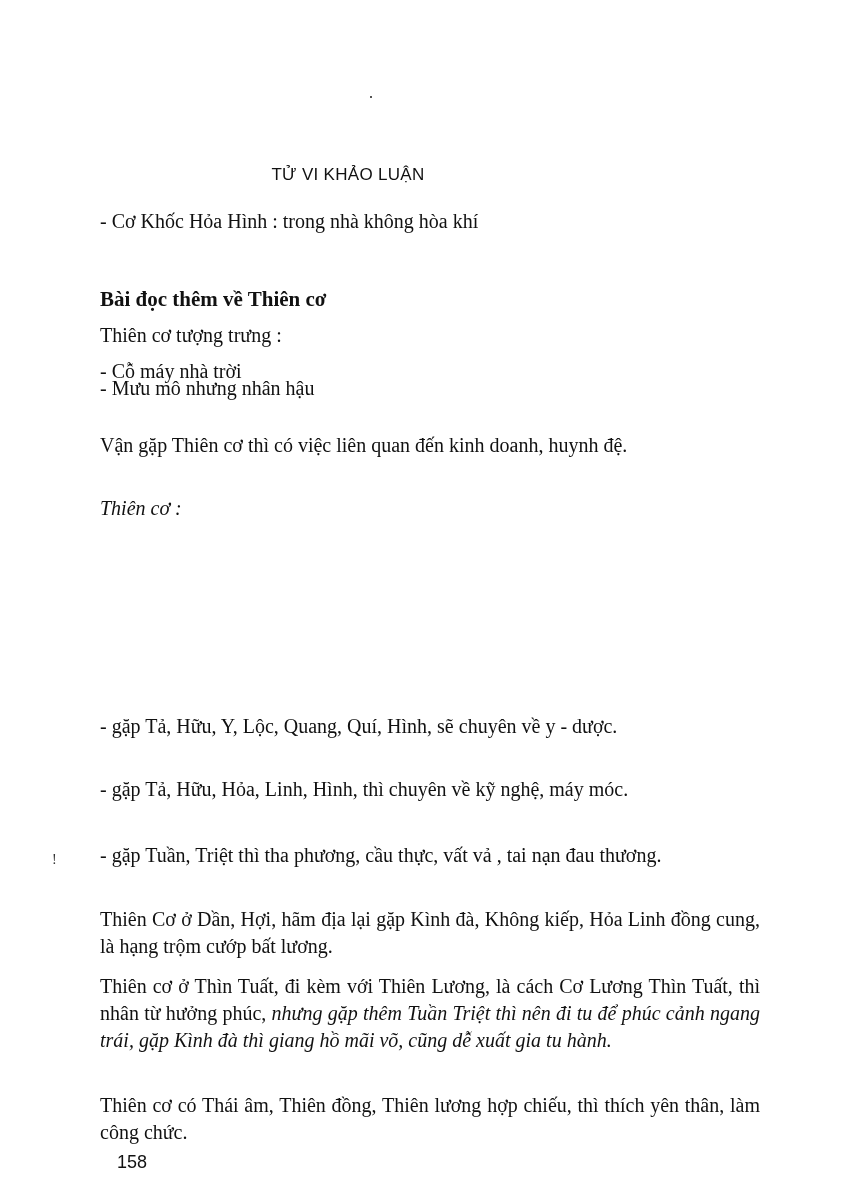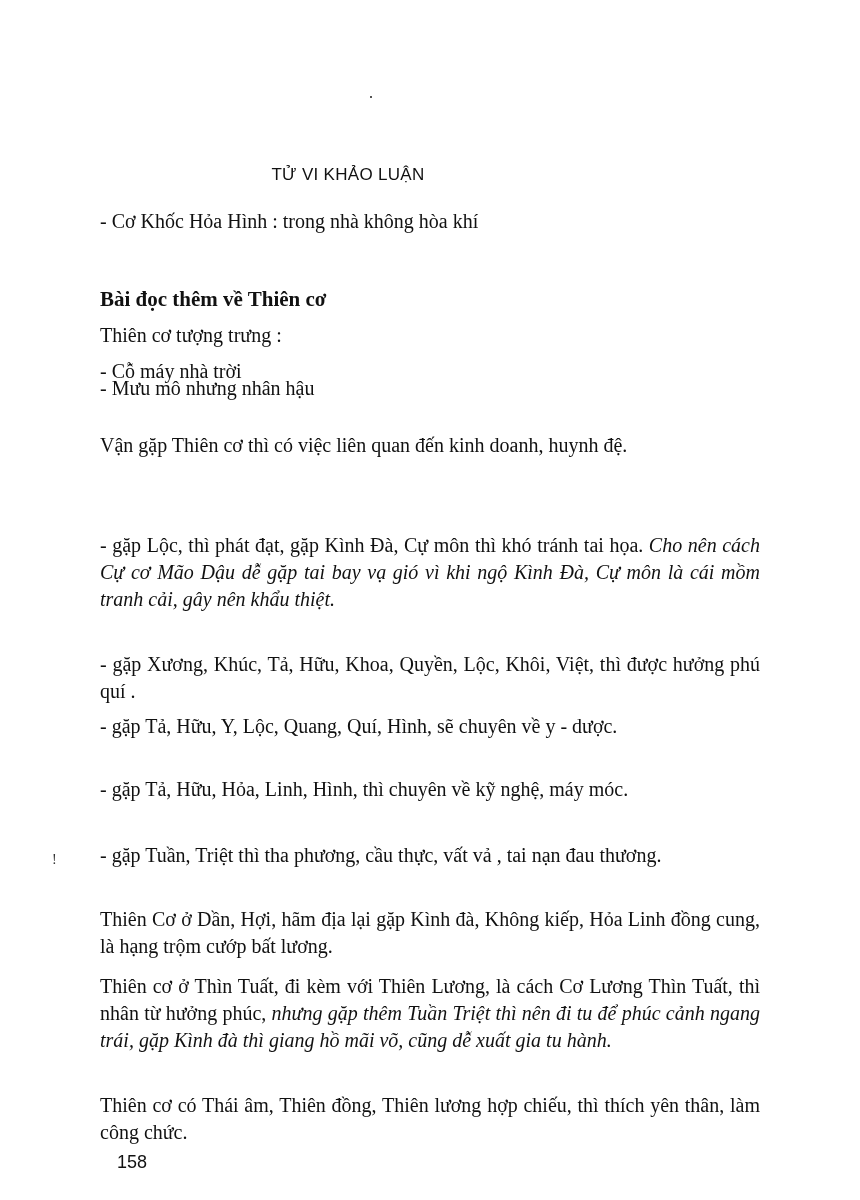--- a/index.html
+++ b/index.html
@@ -28,26 +28,23 @@
   <div class="line" style="top:208px;">- Cơ Khốc Hỏa Hình : trong nhà không hòa khí</div>
 
   <div class="line heading" style="top:286px;">Bài đọc thêm về Thiên cơ</div>
 
   <div class="line" style="top:322px;">Thiên cơ tượng trưng :</div>
   <div class="line" style="top:358px;">- Cỗ máy nhà trời</div>
   <div class="line" style="top:375px;">- Mưu mô nhưng nhân hậu</div>
 
   <div class="line just" style="top:432px;">Vận gặp Thiên cơ thì có việc liên quan đến kinh doanh, huynh đệ.</div>
 
+  <div class="line it" style="top:495px;">Thiên cơ :</div>
 
-  <div class="line just" style="top:532px;">
-    <span>- gặp Lộc, thì phát đạt, gặp Kình Đà, Cự môn thì khó tránh tai họa.</span><span class="it"> Cho nên cách Cự cơ Mão Dậu dễ gặp tai bay vạ gió vì khi ngộ Kình Đà, Cự môn là cái mồm tranh cải, gây nên khẩu thiệt.</span>
-  </div>
 
-  <div class="line just" style="top:651px;">- gặp Xương, Khúc, Tả, Hữu, Khoa, Quyền, Lộc, Khôi, Việt, thì được hưởng phú quí .</div>
   <div class="line just" style="top:713px;">- gặp Tả, Hữu, Y, Lộc, Quang, Quí, Hình, sẽ chuyên về y - dược.</div>
   <div class="line just" style="top:776px;">- gặp Tả, Hữu, Hỏa, Linh, Hình, thì chuyên về kỹ nghệ, máy móc.</div>
   <div class="line just" style="top:842px;">- gặp Tuần, Triệt thì tha phương, cầu thực, vất vả , tai nạn đau thương.</div>
 
   <div class="line just" style="top:906px;">Thiên Cơ ở Dần, Hợi, hãm địa lại gặp Kình đà, Không kiếp, Hỏa Linh đồng cung, là hạng trộm cướp bất lương.</div>
 
   <div class="line just" style="top:973px;">
     <span>Thiên cơ ở Thìn Tuất, đi kèm với Thiên Lương, là cách Cơ Lương Thìn Tuất, thì nhân từ hưởng phúc, </span><span class="it">nhưng gặp thêm Tuần Triệt thì nên đi tu để phúc cảnh ngang trái, gặp Kình đà thì giang hồ mãi võ, cũng dễ xuất gia tu hành.</span>
   </div>
 

